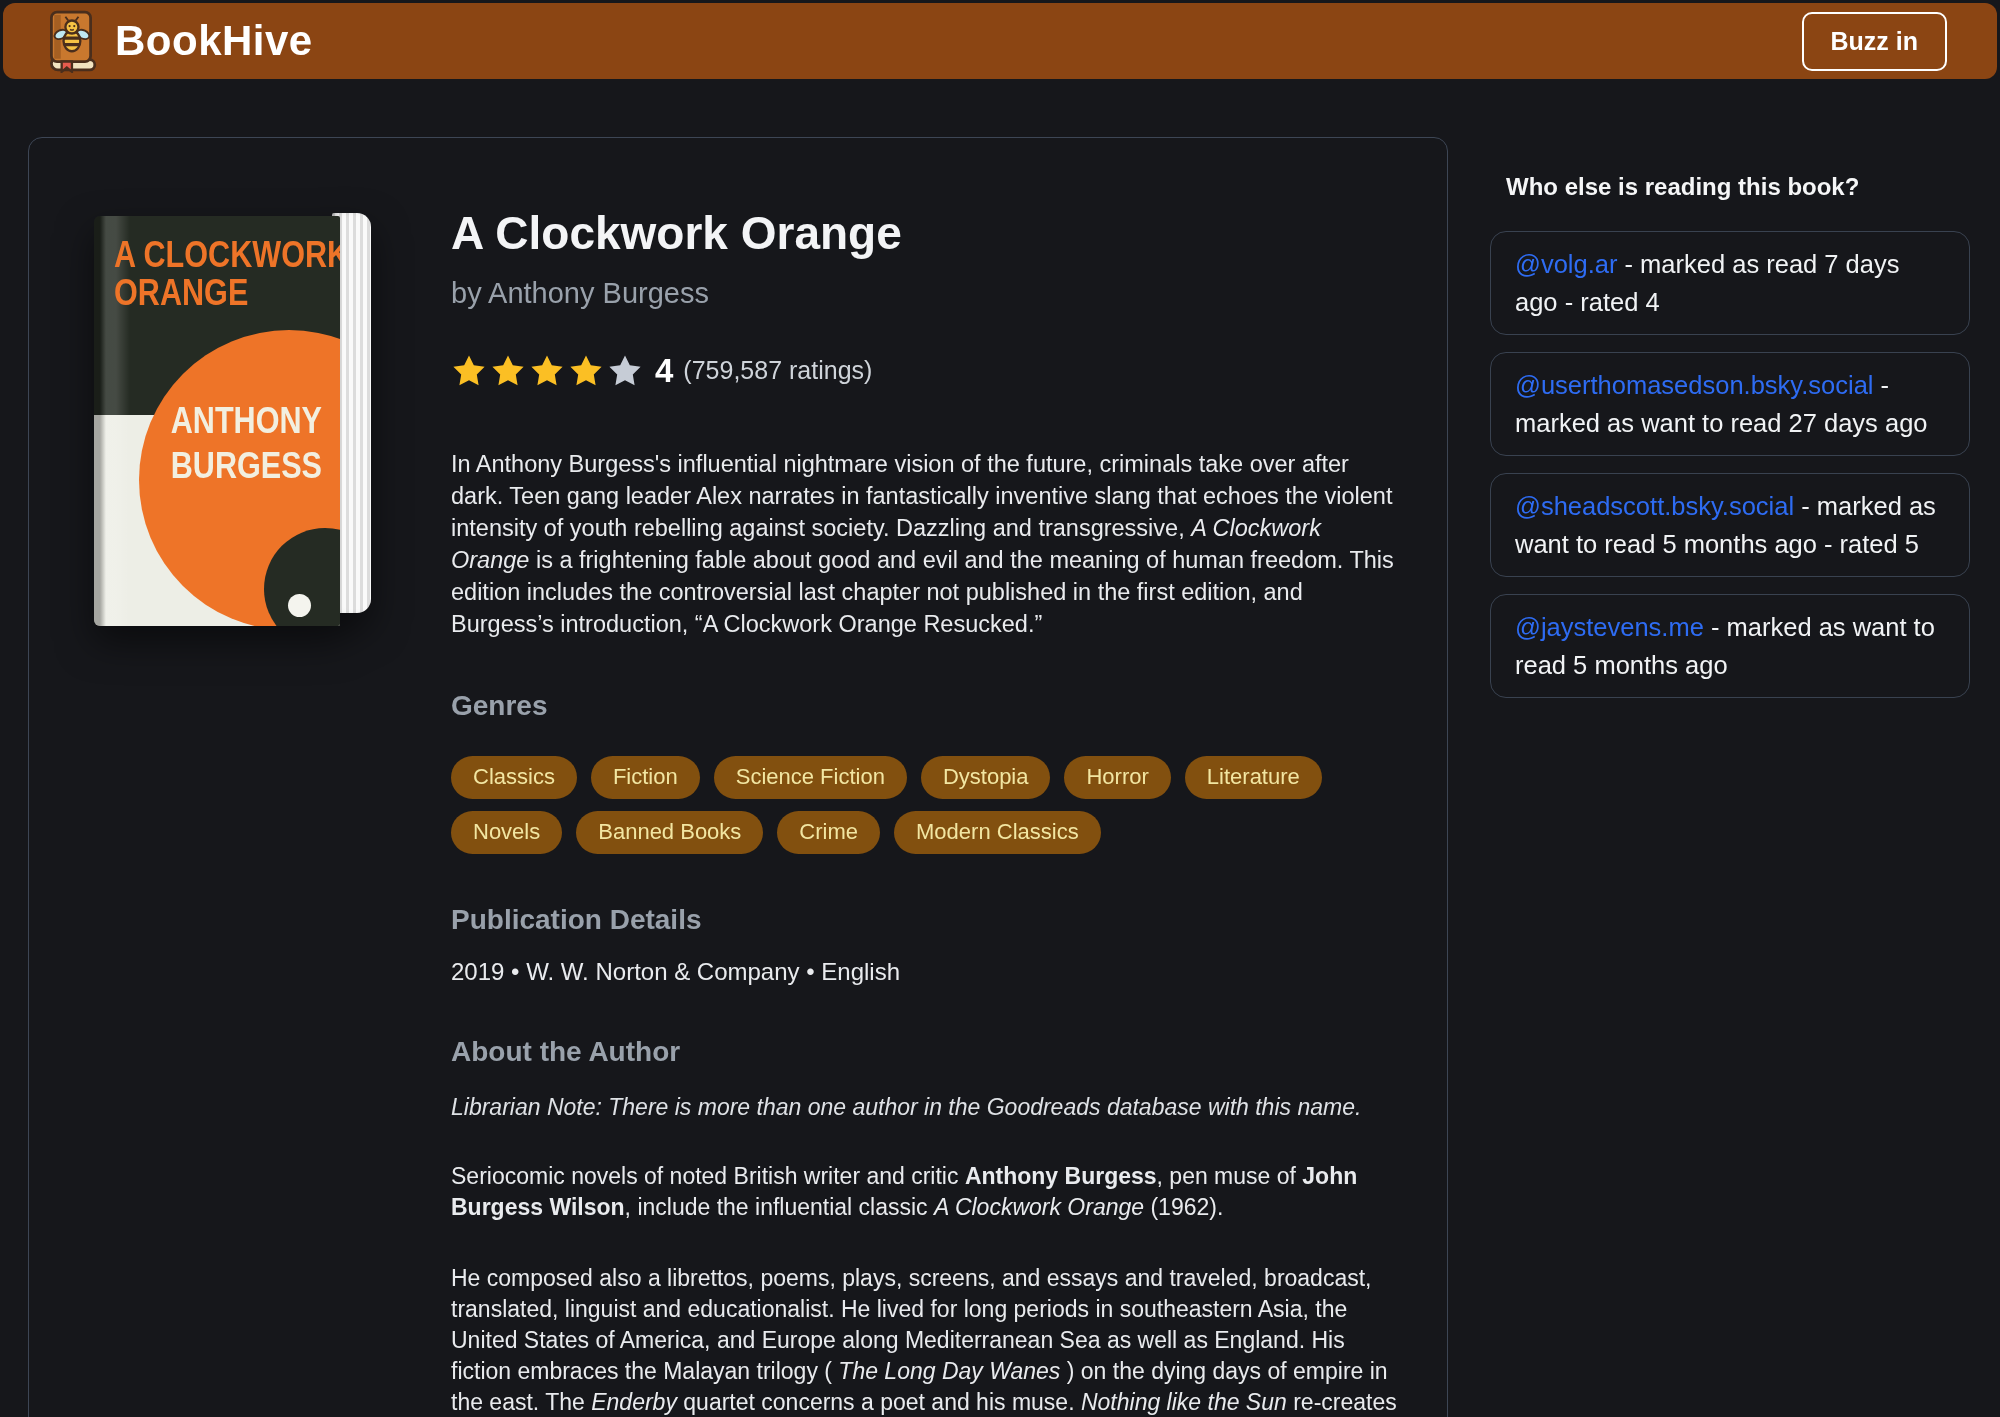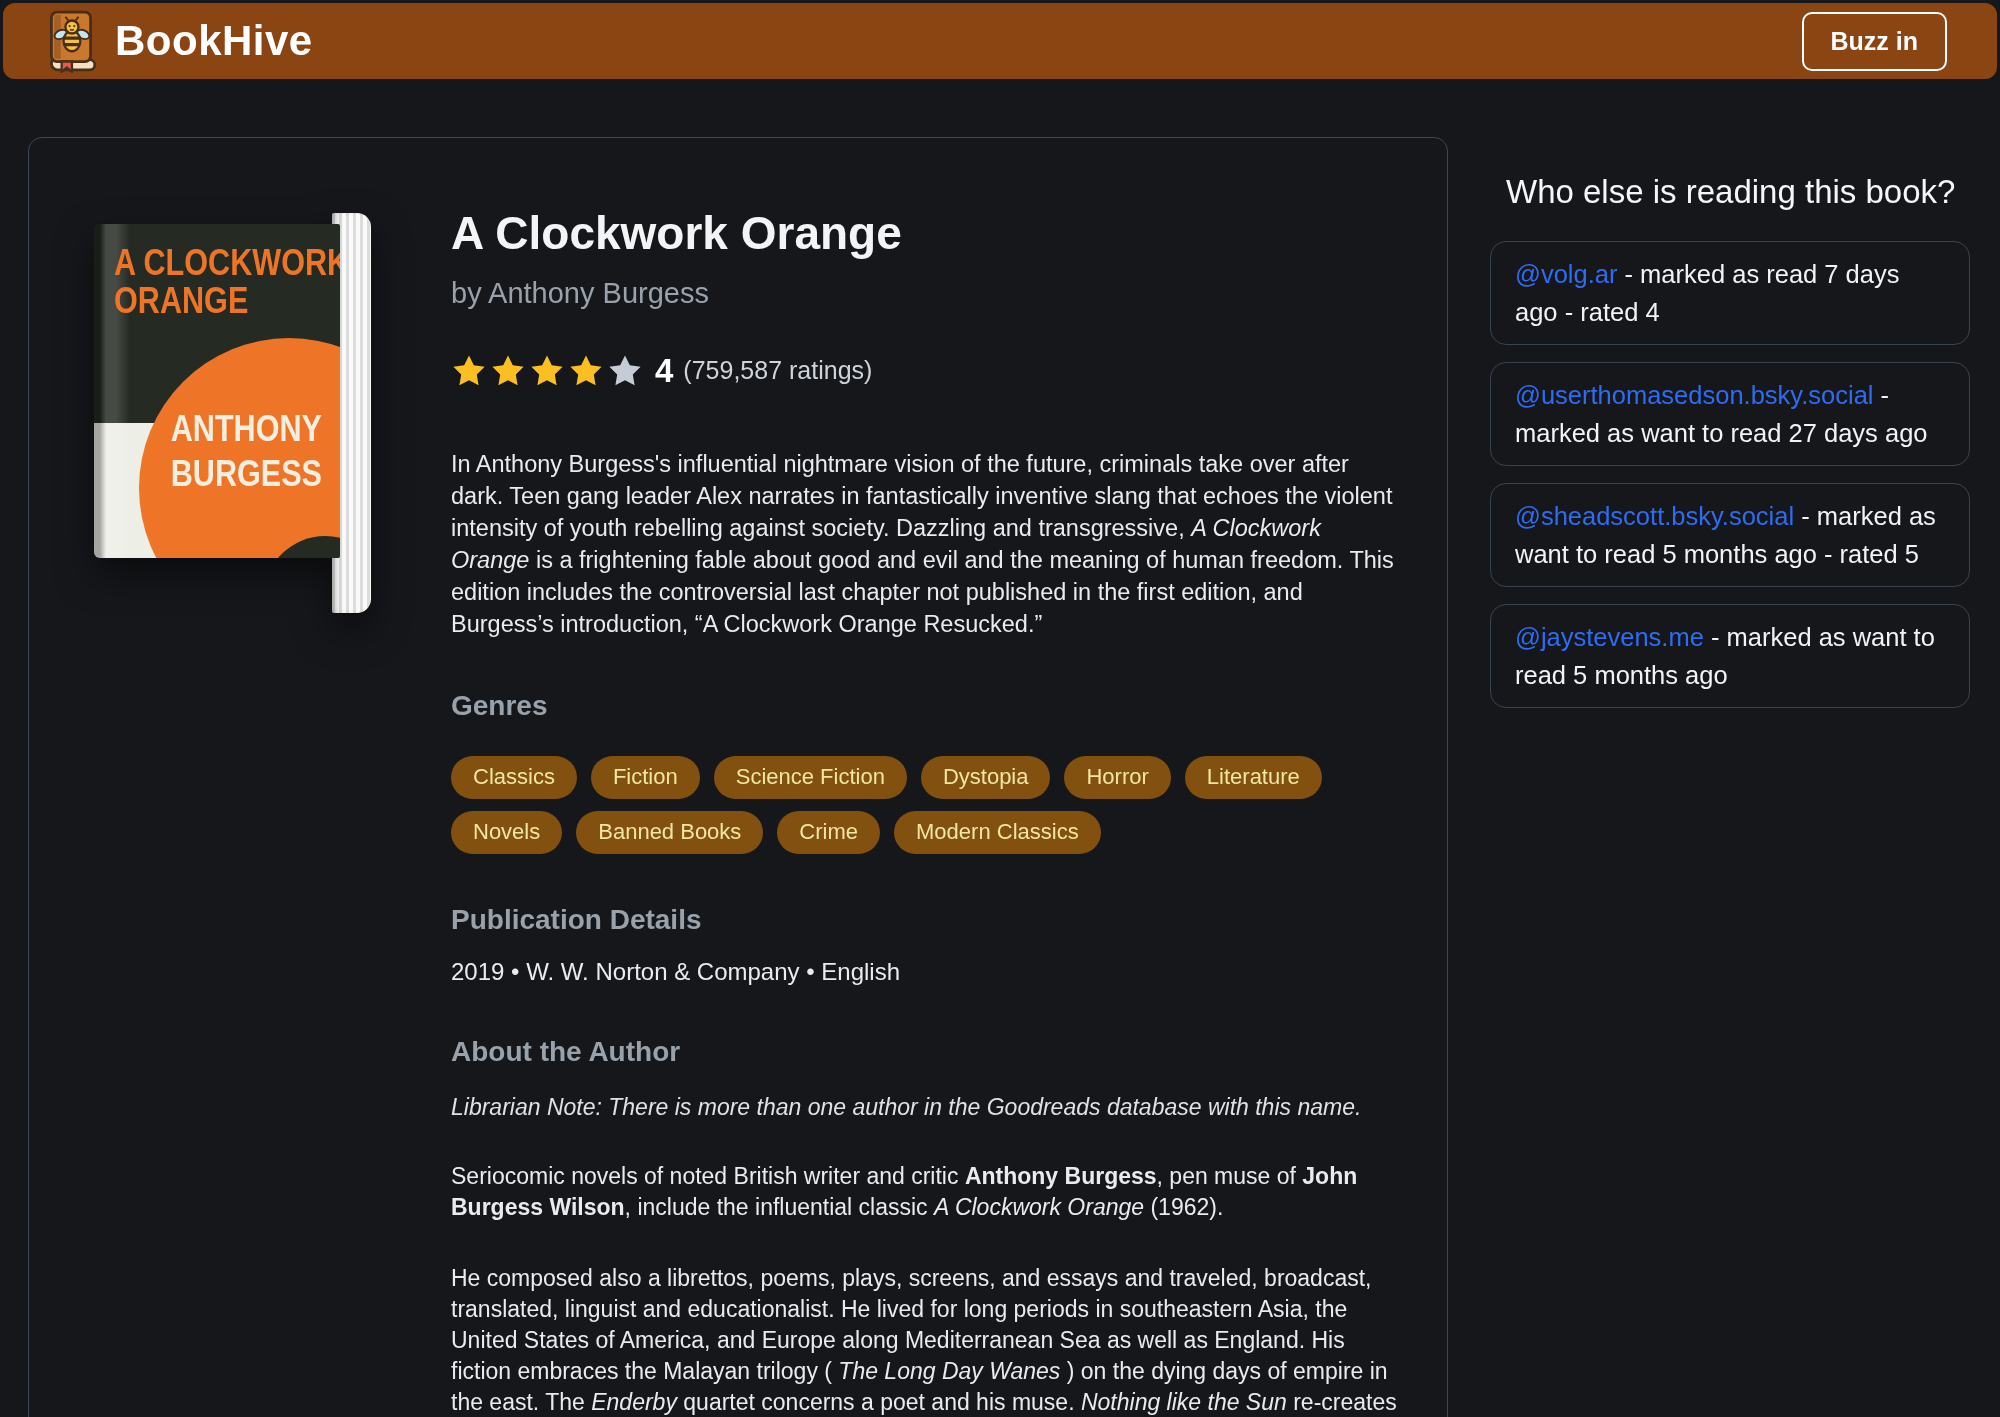--- a/index.html
+++ b/index.html
@@ -69,21 +69,21 @@
   
   .cover-col{width:277px;flex:none;}
   .book3d{position:relative;width:277px;height:410px;filter:drop-shadow(0 16px 18px rgba(0,0,0,.5));}
   .pages{
     position:absolute;left:238px;right:0;top:5px;bottom:5px;
     border-radius:2px 14px 14px 2px;
     background:repeating-linear-gradient(90deg,#dcdcdc 0 3px,#fafafa 3px 7px);
     box-shadow:inset 8px 0 10px -6px rgba(0,0,0,.35);
   }
   .cover-art{
-    position:absolute;left:0;top:16px;width:246px;height:334px;
+    position:absolute;left:0;top:8px;width:246px;height:410px;
     border-radius:6px 2px 2px 6px;
     overflow:hidden;
     background:linear-gradient(var(--cover-dark) 0 199px,var(--cover-cream) 199px 100%);
   }
   .circle-orange{position:absolute;left:45px;top:114px;width:300px;height:300px;border-radius:50%;background:var(--cover-orange);}
   .circle-dark{position:absolute;left:170px;top:312px;width:122px;height:122px;border-radius:50%;background:var(--cover-dark);}
   .dot-white{position:absolute;left:194px;top:378px;width:23px;height:23px;border-radius:50%;background:#f4f4ee;}
   .spine-shade{
     position:absolute;inset:0;
     background:linear-gradient(90deg,rgba(0,0,0,.30) 0 6px,rgba(255,255,255,.15) 12px 22px,rgba(255,255,255,0) 36px);
@@ -119,21 +119,21 @@
     padding:10px 22px 11px;border-radius:999px;
     cursor:pointer;white-space:nowrap;
   }
   .pub{font-size:24px;color:var(--text-primary);margin-top:22px;}
   .note{font-size:23px;font-style:italic;color:#dfe2e6;margin-top:26px;}
   .bio{font-size:23px;line-height:31px;color:var(--text-primary);margin-top:40px;}
   .b{font-weight:700;}
   .i{font-style:italic;}
   
   .sidebar{width:480px;flex:none;padding-top:36px;}
-  .sidebar h2{font-size:33px;font-weight:400;color:#f5f6f7;margin:0 0 30px 16px;}
+  .sidebar h2{font-size:24px;font-weight:700;color:#f5f6f7;margin:0 0 30px 16px;}
   .reader-card{
     border:1px solid var(--reader-card-border);
     border-radius:16px;
     padding:13px 24px;
     margin-bottom:17px;
     font-size:25.5px;
     line-height:38px;
     color:#f1f3f5;
   }
   .handle{color:var(--link-blue);text-decoration:none;cursor:pointer;}

